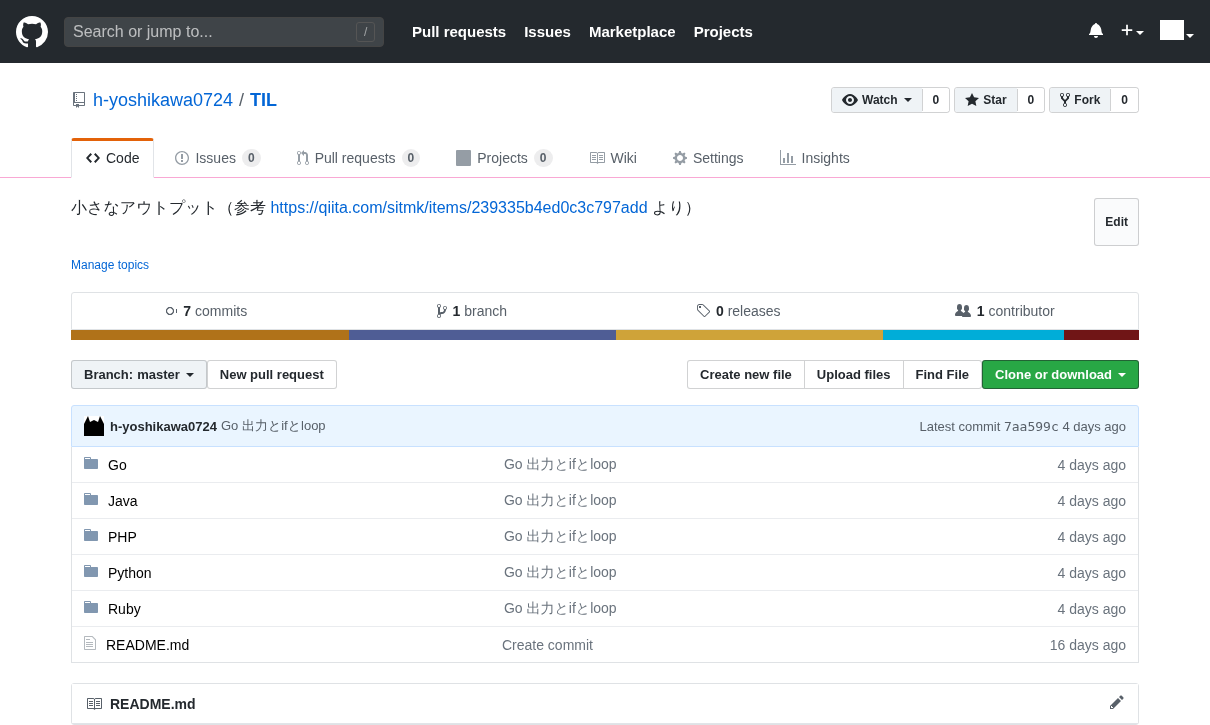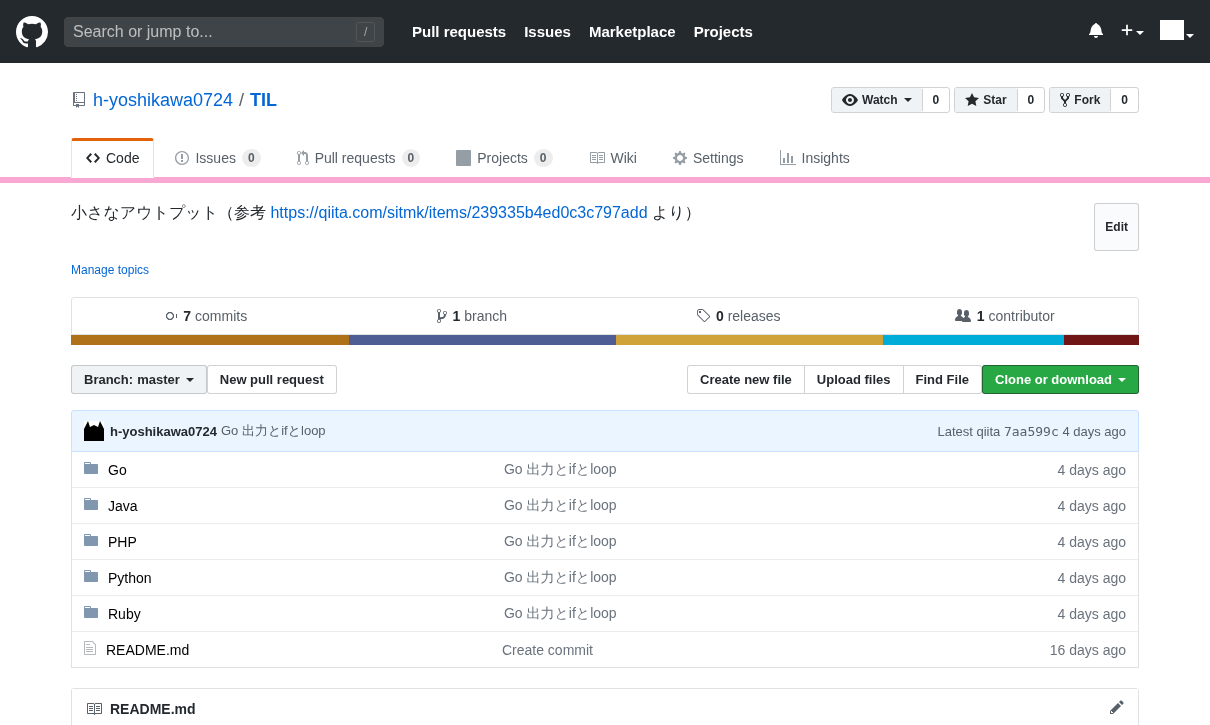--- a/index.html
+++ b/index.html
@@ -30,21 +30,21 @@
 .repo-title strong { font-weight: 600; }
 .sep { color: #586069; }
 
 .page-actions { margin-left: auto; display: flex; gap: 4px; }
 .social-btn { display: inline-flex; align-items: center; border: 1px solid rgba(27,31,35,0.2); border-radius: 3px; overflow: hidden; font-size: 12px; font-weight: 600; }
 .social-btn .btn-part { background: #eff3f6; padding: 4px 10px; display: inline-flex; align-items: center; gap: 4px; color: #24292e; }
 .social-btn .btn-part svg { fill: #24292e; }
 .social-btn .count { background: #fff; padding: 4px 10px; border-left: 1px solid rgba(27,31,35,0.2); color: #24292e; }
 
 
-.tabs-wrap { border-bottom: 6px solid #f9a8d4; margin-top: 24px; }
+.tabs-wrap { border-bottom: 1px solid #f9a8d4; margin-top: 24px; }
 .tabs-inner { max-width: 1100px; margin: 0 auto; padding: 0 16px; display: flex; gap: 6px; }
 .tab { padding: 10px 14px; display: inline-flex; align-items: center; gap: 6px; color: #586069; font-size: 14px; border: 1px solid transparent; position: relative; top: 1px; }
 .tab svg { fill: #959da5; }
 .tab.selected { border-color: #e36209 #e1e4e8 #fff; border-radius: 3px 3px 0 0; background: #fff; color: #24292e; }
 .tab.selected { border-top: 3px solid #e36209; padding-top: 7px; }
 .tab.selected svg { fill: #24292e; }
 .counter { background: rgba(27,31,35,0.08); border-radius: 20px; padding: 2px 6px; font-size: 12px; color: #586069; font-weight: 600; }
 
 
 .description { display: flex; align-items: flex-start; margin-top: 20px; gap: 10px; }
@@ -293,21 +293,21 @@
       <span>Clone or download</span> 
         <span class="caret caret-white"></span>
     </button>
   </div>
 
   <div class="commit-tease">
     <span class="cat cat-dark avatar"></span>
     <a href="#" class="author">h-yoshikawa0724</a>
     <a href="#" class="msg">Go 出力とifとloop</a>
     <span class="meta">
-      <span>Latest qiita</span>
+      <span>Latest commit</span>
       <a href="#" class="sha">7aa599c</a>
       <span>4 days ago</span>
     </span>
   </div>
 
   <div class="files" id="files">
       <div class="file-row">
         <span><svg width="14" height="16" viewBox="0 0 14 16">
             <path d="M13 4H7V3c0-.66-.31-1-1-1H1c-.55 0-1 .45-1 1v10c0 .55.45 1 1 1h12c.55 0 1-.45 1-1V5c0-.55-.45-1-1-1zM6 4H1V3h5v1z"></path>
           </svg></span>

